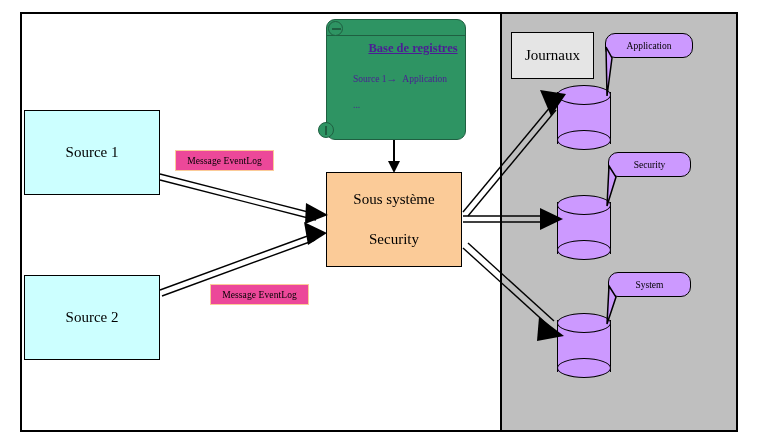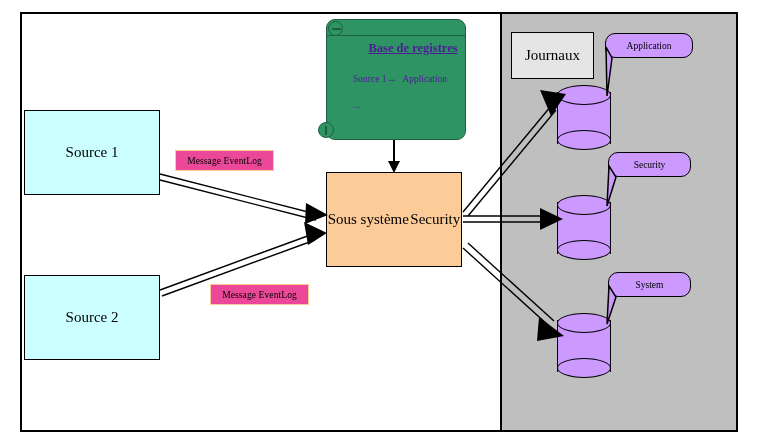--- a/index.html
+++ b/index.html
@@ -55,21 +55,21 @@
   #source-1 { left: 24px; top: 110px; width: 136px; height: 85px; }
   #source-2 { left: 24px; top: 275px; width: 136px; height: 85px; }
 
   #eventlog-box {
     left: 326px;
     top: 172px;
     width: 136px;
     height: 95px;
     background: #fbcb98;
     font-size: 15px;
-    flex-direction: row;
+    flex-direction: column;
     justify-content: space-around;
     padding: 6px 0;
   }
   #eventlog-box span { display: block; }
 
   .msg-label {
     position: absolute;
     box-sizing: border-box;
     background: #ec4899;
     border: 1px solid #fbcb98;

